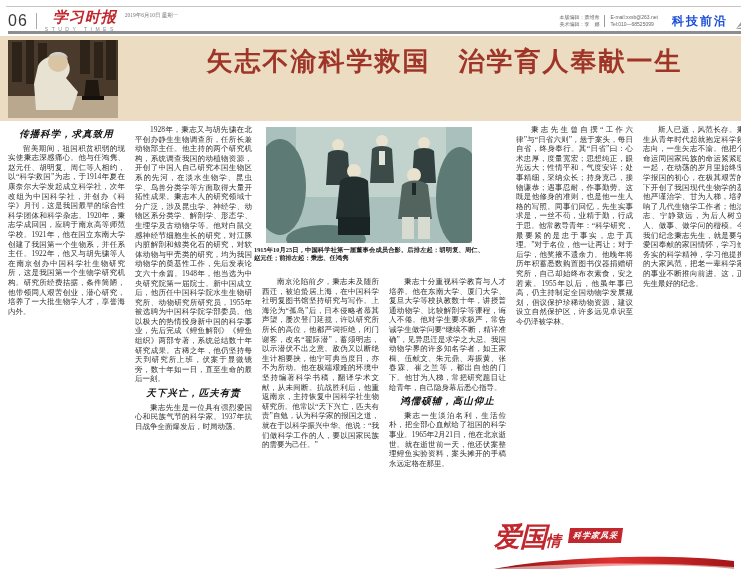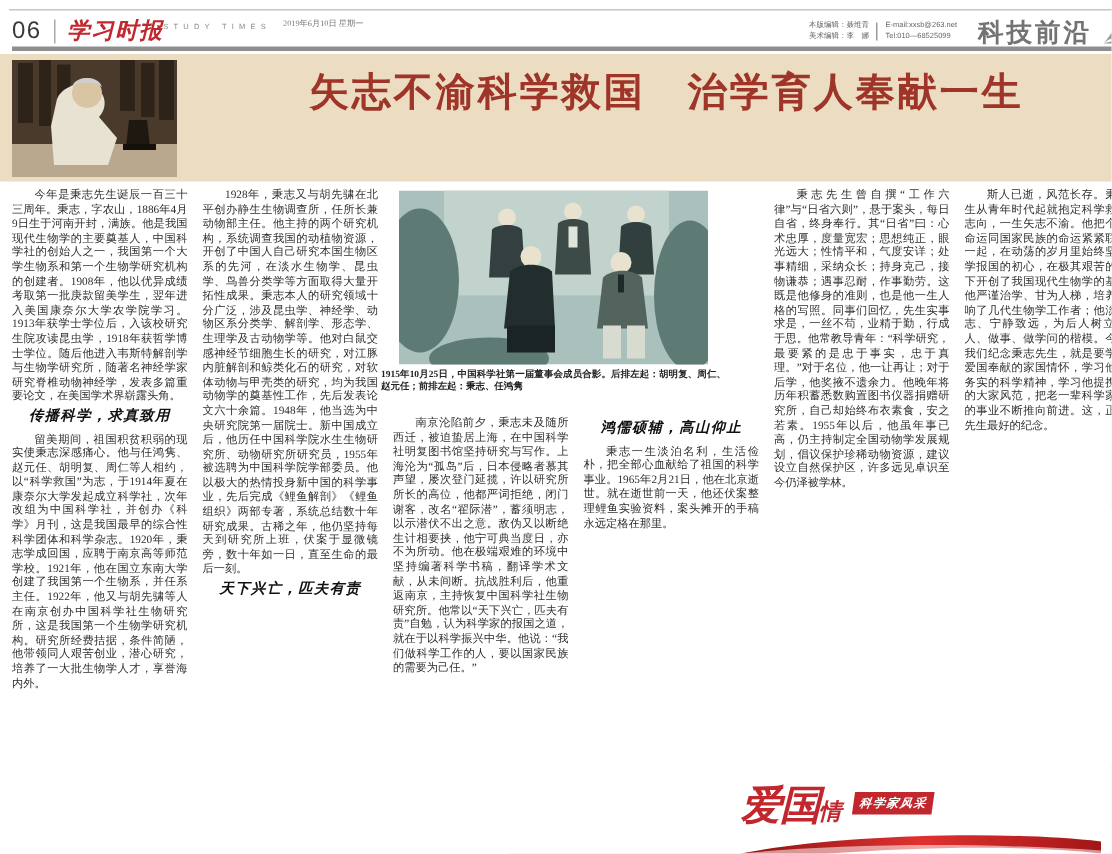--- a/index.html
+++ b/index.html
@@ -3,28 +3,28 @@
 <meta charset="utf-8">
 <style>
   html,body{margin:0;padding:0;background:#f2f0ec;}
   .page{position:relative;width:741px;height:569px;background:#ffffff;overflow:hidden;
         font-family:"Liberation Serif","DejaVu Serif",serif;color:#222;padding-left:27px;}
   
   .topline{position:absolute;left:6px;right:6px;top:6px;height:1px;background:#c9c6c0;}
   .header{position:absolute;left:8px;right:8px;top:10px;height:22px;display:flex;align-items:center;}
   .pageno{font-size:16px;color:#3a3a3a;letter-spacing:1px;font-family:"Liberation Sans",sans-serif;}
   .vdiv{width:1px;height:16px;background:#aaa;margin:0 8px;}
-  .masthead{display:flex;flex-direction:row;line-height:1;text-align:right;}
+  .masthead{display:flex;flex-direction:column;line-height:1;text-align:right;}
   .masthead .cn{font-size:15px;font-weight:bold;color:#c1272d;font-style:italic;letter-spacing:1px;}
   .masthead .en{font-size:5px;color:#8a8a8a;letter-spacing:3.5px;margin-top:2px;font-family:"Liberation Sans",sans-serif;}
   .dateline{font-size:5.5px;color:#777;margin-left:8px;align-self:flex-start;margin-top:2px;}
   .staff{margin-left:auto;display:flex;align-items:center;font-size:5px;color:#666;line-height:1.5;
          font-family:"Liberation Sans",sans-serif;}
   .staff .sep{width:1px;height:12px;background:#999;margin:0 5px;}
-  .section-title{font-size:17px;font-weight:bold;color:#737373;letter-spacing:2px;margin-left:14px;
+  .section-title{font-size:12px;font-weight:bold;color:#1d4ed8;letter-spacing:2px;margin-left:14px;
                  font-family:"Liberation Sans",sans-serif;}
   .section-logo{width:26px;height:20px;margin-left:6px;}
   .hrule{position:absolute;left:8px;right:8px;top:31px;height:2.5px;background:#8e8e8e;}
   
   .band{position:absolute;left:0;right:0;top:36px;height:85px;background:#ebdcc2;}
   .portrait{position:absolute;left:8px;top:40px;width:110px;height:78px;}
   .headline-wrap{position:absolute;left:125px;right:4px;top:44px;text-align:center;}
   .headline{font-size:26px;font-weight:bold;color:#9e3528;letter-spacing:2px;white-space:nowrap;margin:0;}
   .subtitle{font-size:13px;color:#1c1c1c;letter-spacing:5px;font-style:italic;margin-top:6px;}
   .authors{font-size:7.5px;color:#4a4a4a;margin-top:6px;letter-spacing:2px;}
@@ -107,32 +107,33 @@
     <path d="M78 40 L90 40 L92 58 L76 58 Z" fill="#1e1811"></path>
     <rect x="74" y="56" width="22" height="4" fill="#14100b"></rect>
   </svg>
 
   <div class="headline-wrap">
     <h1 class="headline">矢志不渝科学救国　治学育人奉献一生</h1>
   </div>
 
   <div class="columns">
     <div class="col">
-        <p class="col-p">今年是秉志先生诞辰一百三十三周年。秉志，字农山，1886年4月9日生于河南开封，满族。他是我国现代生物学的主要奠基人，中国科学社的创始人之一，我国第一个大学生物系和第一个生物学研究机构的创建者。1908年，他以优异成绩考取第一批庚款留美学生，翌年进入美国康奈尔大学农学院学习。1913年获学士学位后，入该校研究生院攻读昆虫学，1918年获哲学博士学位。随后他进入韦斯特解剖学与生物学研究所，随著名神经学家研究脊椎动物神经学，发表多篇重要论文，在美国学术界崭露头角。</p>
         <h3 class="col-h">传播科学，求真致用</h3>
         <p class="col-p">留美期间，祖国积贫积弱的现实使秉志深感痛心。他与任鸿隽、赵元任、胡明复、周仁等人相约，以“科学救国”为志，于1914年夏在康奈尔大学发起成立科学社，次年改组为中国科学社，并创办《科学》月刊，这是我国最早的综合性科学团体和科学杂志。1920年，秉志学成回国，应聘于南京高等师范学校。1921年，他在国立东南大学创建了我国第一个生物系，并任系主任。1922年，他又与胡先骕等人在南京创办中国科学社生物研究所，这是我国第一个生物学研究机构。研究所经费拮据，条件简陋，他带领同人艰苦创业，潜心研究，培养了一大批生物学人才，享誉海内外。</p>
       </div>
     <div class="col">
         <p class="col-p">1928年，秉志又与胡先骕在北平创办静生生物调查所，任所长兼动物部主任。他主持的两个研究机构，系统调查我国的动植物资源，开创了中国人自己研究本国生物区系的先河，在淡水生物学、昆虫学、鸟兽分类学等方面取得大量开拓性成果。秉志本人的研究领域十分广泛，涉及昆虫学、神经学、动物区系分类学、解剖学、形态学、生理学及古动物学等。他对白鼠交感神经节细胞生长的研究，对江豚内脏解剖和鲸类化石的研究，对软体动物与甲壳类的研究，均为我国动物学的奠基性工作，先后发表论文六十余篇。1948年，他当选为中央研究院第一届院士。新中国成立后，他历任中国科学院水生生物研究所、动物研究所研究员，1955年被选聘为中国科学院学部委员。他以极大的热情投身新中国的科学事业，先后完成《鲤鱼解剖》《鲤鱼组织》两部专著，系统总结数十年研究成果。古稀之年，他仍坚持每天到研究所上班，伏案于显微镜旁，数十年如一日，直至生命的最后一刻。</p>
         <h3 class="col-h">天下兴亡，匹夫有责</h3>
+        <p class="col-p">秉志先生是一位具有强烈爱国心和民族气节的科学家。1937年抗日战争全面爆发后，时局动荡。</p>
       </div>
     <div class="col padded">
         <p class="col-p">南京沦陷前夕，秉志未及随所西迁，被迫蛰居上海，在中国科学社明复图书馆坚持研究与写作。上海沦为“孤岛”后，日本侵略者慕其声望，屡次登门延揽，许以研究所所长的高位，他都严词拒绝，闭门谢客，改名“翟际潜”，蓄须明志，以示潜伏不出之意。敌伪又以断绝生计相要挟，他宁可典当度日，亦不为所动。他在极端艰难的环境中坚持编著科学书稿，翻译学术文献，从未间断。抗战胜利后，他重返南京，主持恢复中国科学社生物研究所。他常以“天下兴亡，匹夫有责”自勉，认为科学家的报国之道，就在于以科学振兴中华。他说：“我们做科学工作的人，要以国家民族的需要为己任。”</p>
       </div>
     <div class="col padded">
+        <p class="col-p">秉志十分重视科学教育与人才培养。他在东南大学、厦门大学、复旦大学等校执教数十年，讲授普通动物学、比较解剖学等课程，诲人不倦。他对学生要求极严，常告诫学生做学问要“继续不断，精详准确”，见异思迁是求学之大忌。我国动物学界的许多知名学者，如王家楫、伍献文、朱元鼎、寿振黄、张春霖、崔之兰等，都出自他的门下。他甘为人梯，常把研究题目让给青年，自己隐身幕后悉心指导。</p>
         <h3 class="col-h">鸿儒硕辅，高山仰止</h3>
         <p class="col-p">秉志一生淡泊名利，生活俭朴，把全部心血献给了祖国的科学事业。1965年2月21日，他在北京逝世。就在逝世前一天，他还伏案整理鲤鱼实验资料，案头摊开的手稿永远定格在那里。</p>
       </div>
     <div class="col short">
         <p class="col-p">秉志先生曾自撰“工作六律”与“日省六则”，悬于案头，每日自省，终身奉行。其“日省”曰：心术忠厚，度量宽宏；思想纯正，眼光远大；性情平和，气度安详；处事精细，采纳众长；持身克己，接物谦恭；遇事忍耐，作事勤劳。这既是他修身的准则，也是他一生人格的写照。同事们回忆，先生实事求是，一丝不苟，业精于勤，行成于思。他常教导青年：“科学研究，最要紧的是忠于事实，忠于真理。”对于名位，他一让再让；对于后学，他奖掖不遗余力。他晚年将历年积蓄悉数购置图书仪器捐赠研究所，自己却始终布衣素食，安之若素。1955年以后，他虽年事已高，仍主持制定全国动物学发展规划，倡议保护珍稀动物资源，建议设立自然保护区，许多远见卓识至今仍泽被学林。</p>
       </div>
     <div class="col short">
         <p class="col-p">斯人已逝，风范长存。秉志先生从青年时代起就抱定科学救国的志向，一生矢志不渝。他把个人的命运同国家民族的命运紧紧联系在一起，在动荡的岁月里始终坚守科学报国的初心，在极其艰苦的条件下开创了我国现代生物学的基业。他严谨治学、甘为人梯，培养和影响了几代生物学工作者；他淡泊明志、宁静致远，为后人树立了做人、做事、做学问的楷模。今天，我们纪念秉志先生，就是要学习他爱国奉献的家国情怀，学习他求真务实的科学精神，学习他提携后进的大家风范，把老一辈科学家开创的事业不断推向前进。这，正是对先生最好的纪念。</p>
       </div>
 

